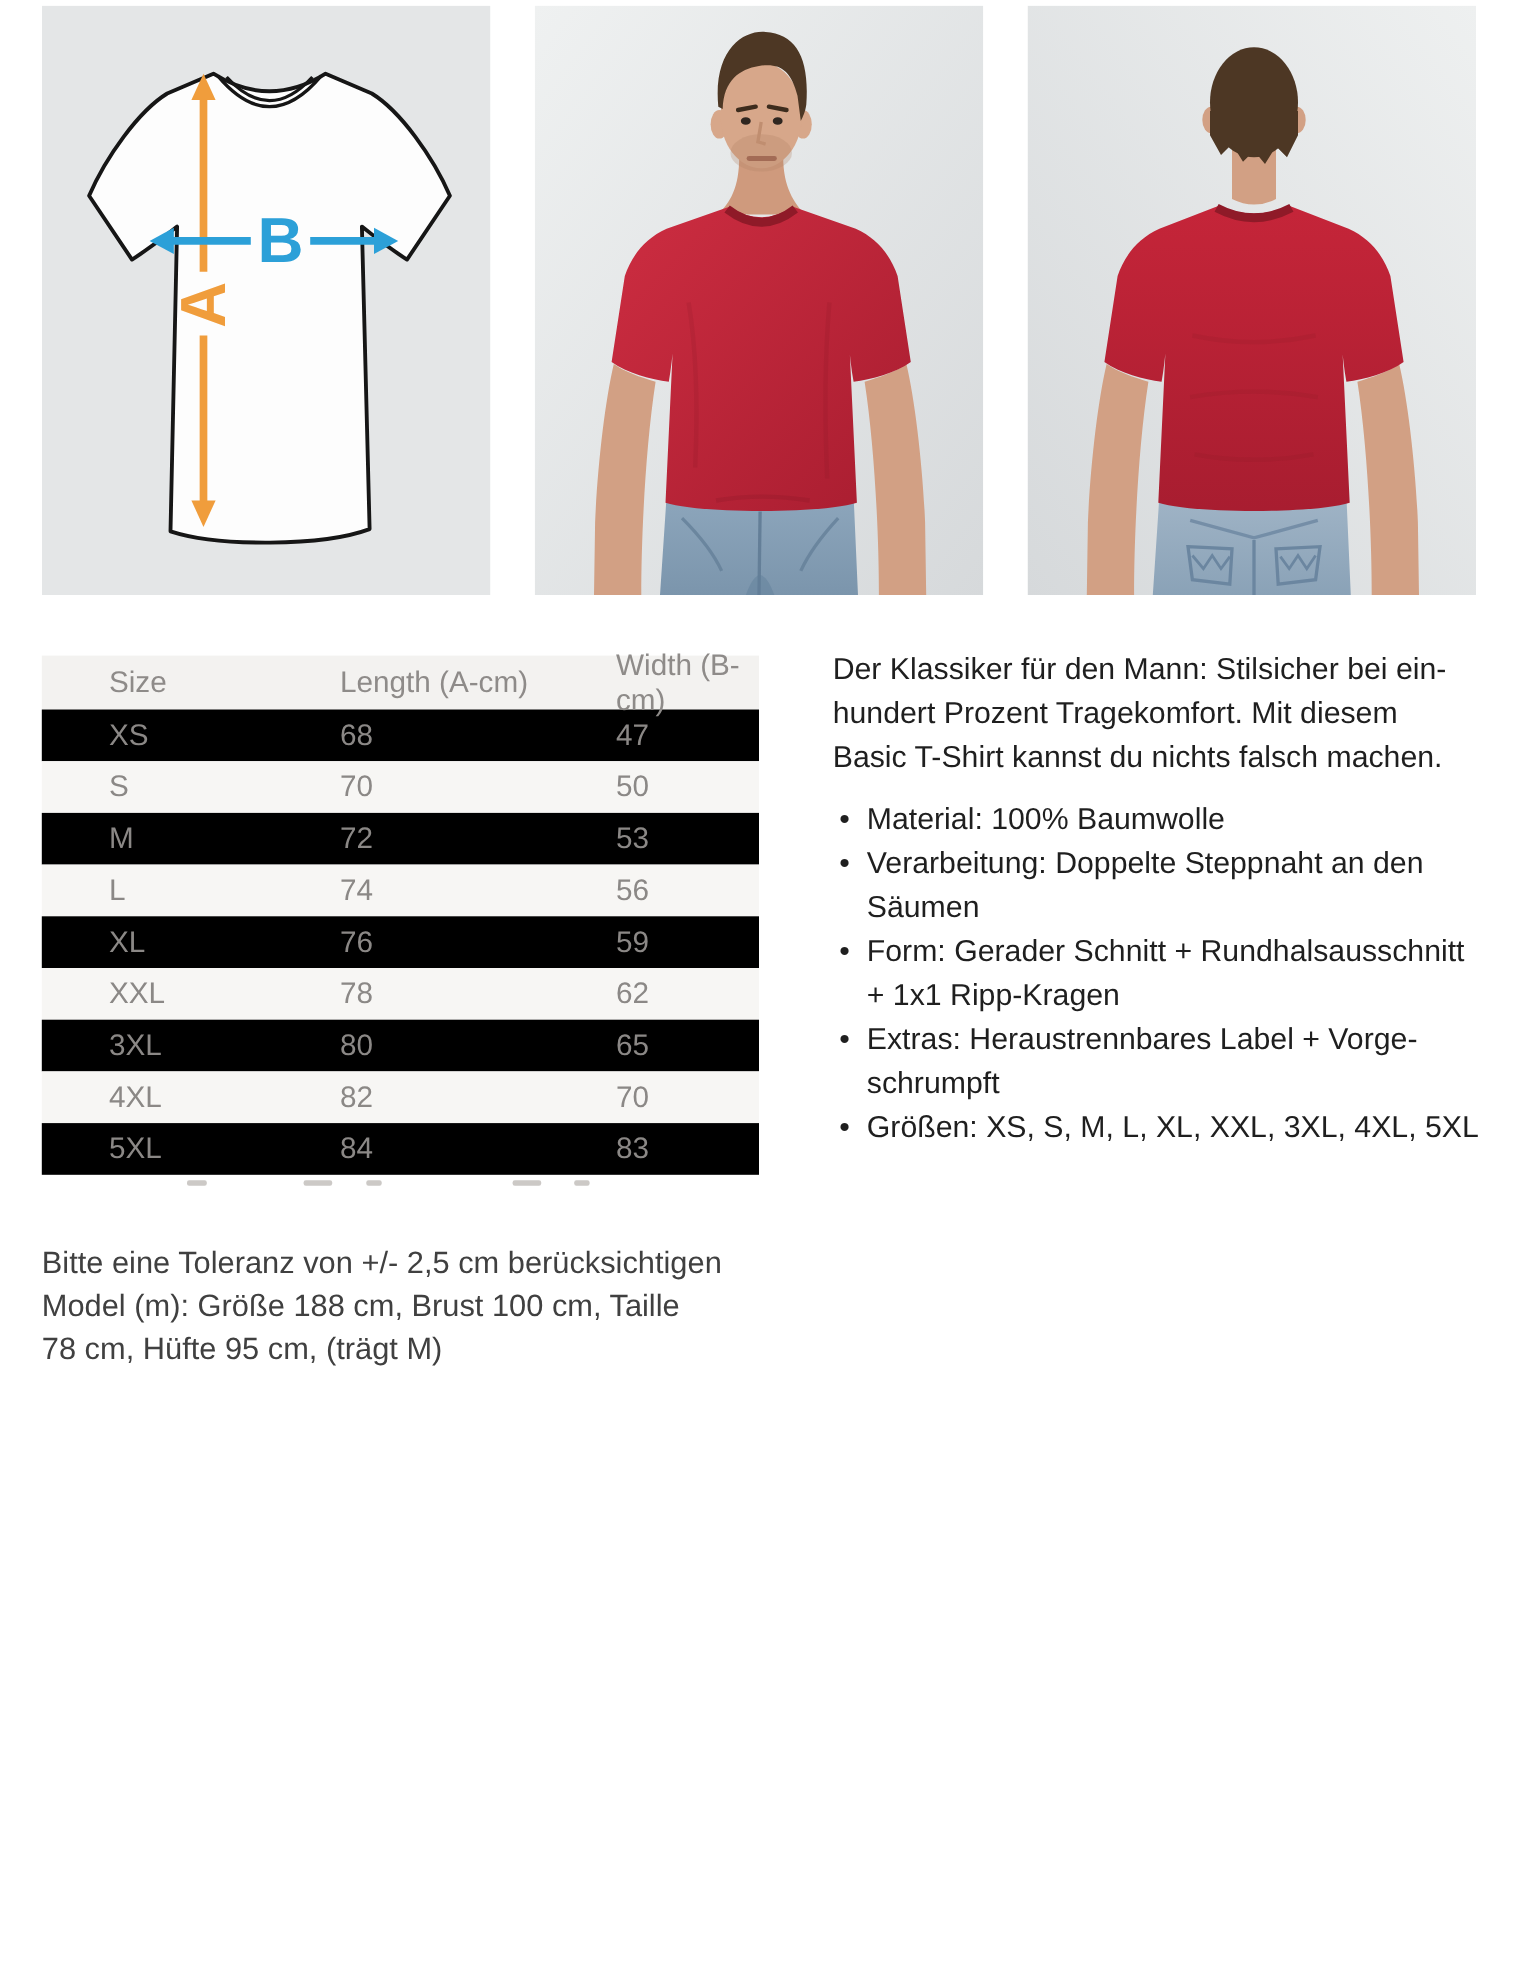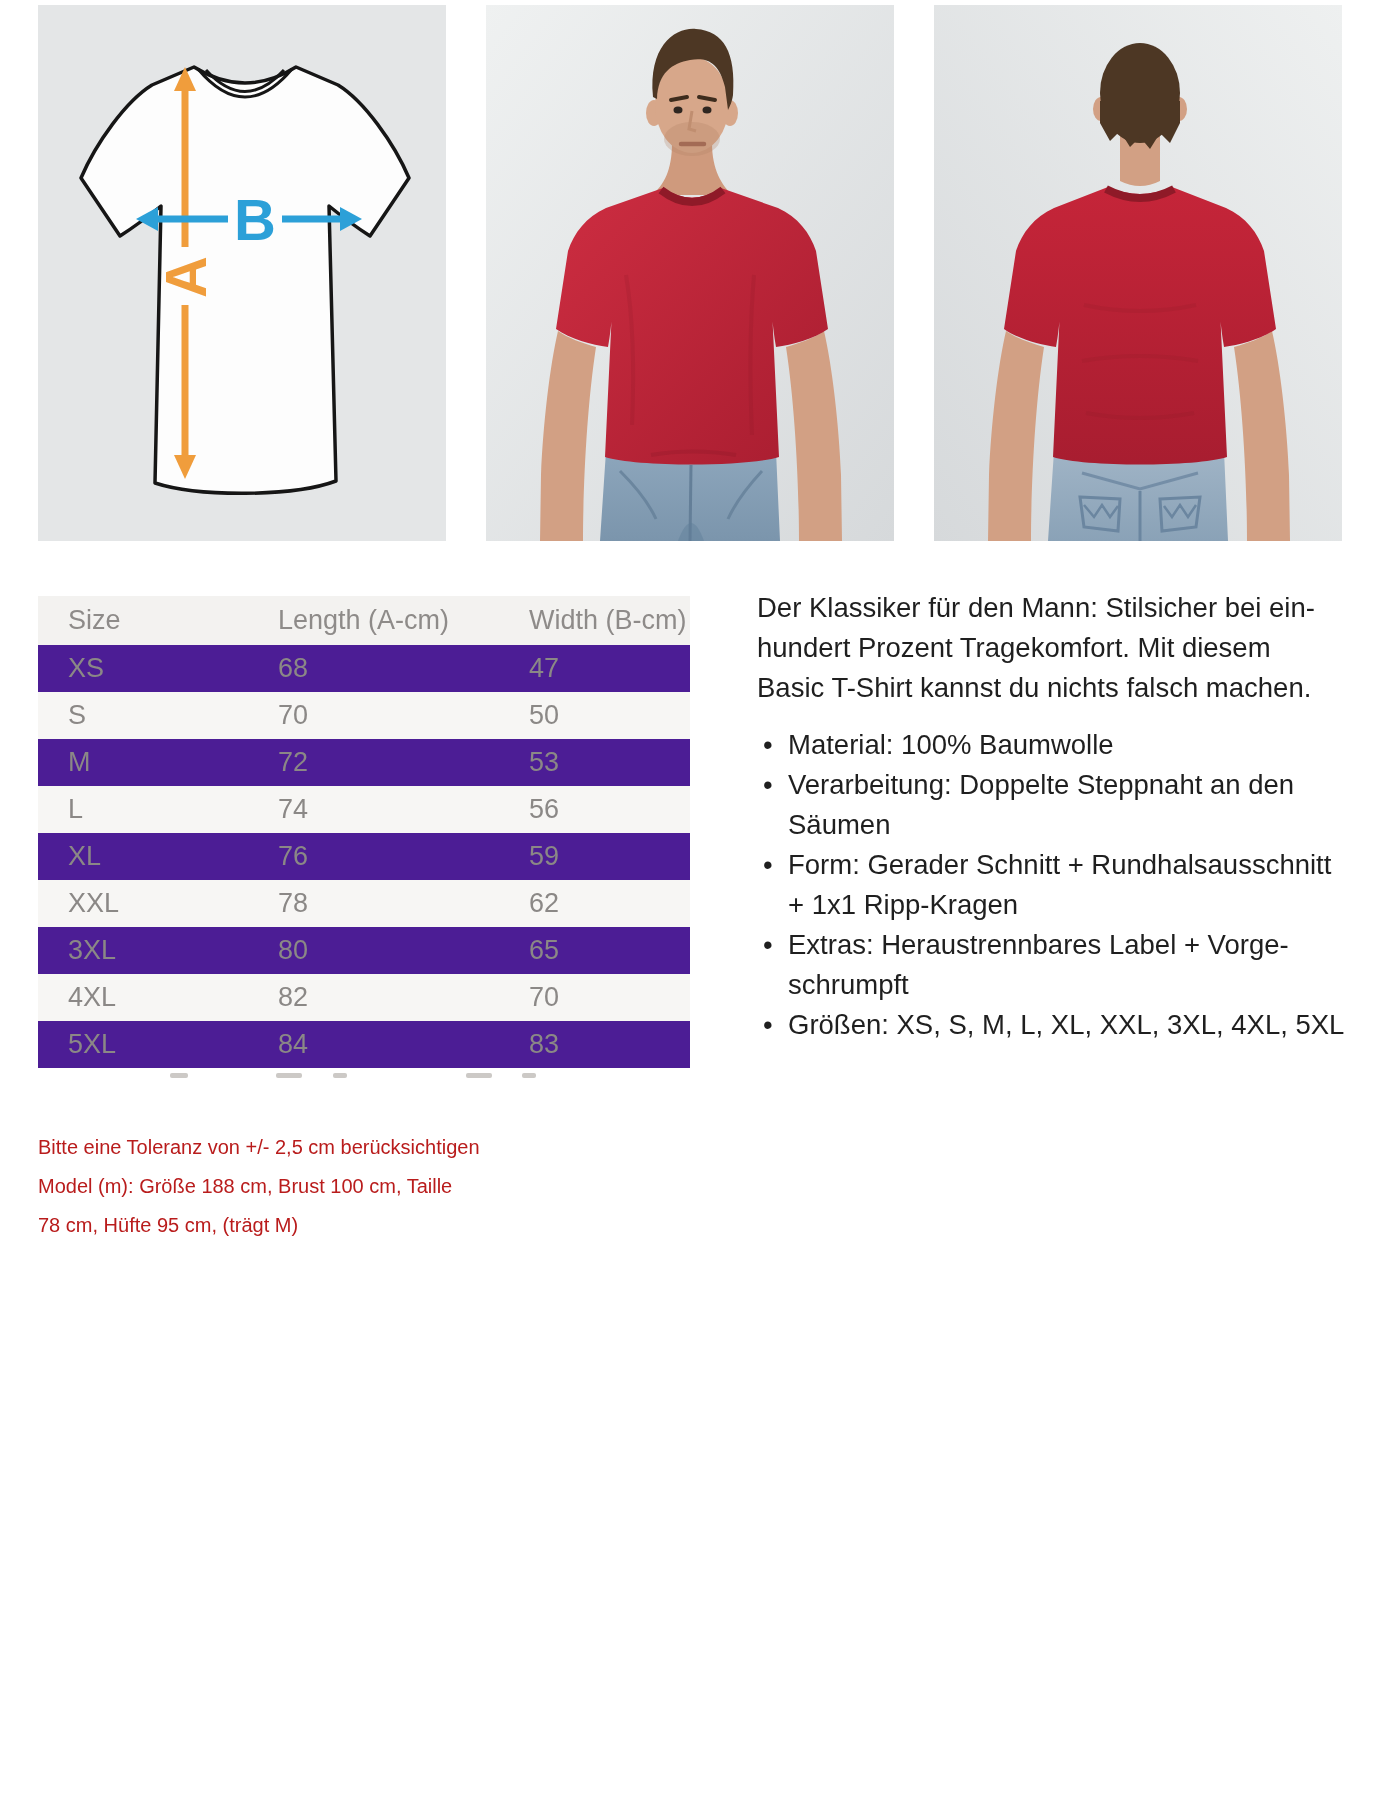--- a/index.html
+++ b/index.html
@@ -8,39 +8,39 @@
 
   
   .panel{position:absolute;top:5px;width:408px;height:536px;overflow:hidden;}
   #panel-diagram{left:38px;}
   #panel-front{left:486px;}
   #panel-back{left:934px;}
   .panel svg{display:block;width:100%;height:100%;}
 
   
   .size-table{position:absolute;left:38px;top:596px;width:652px;font-size:27px;}
-  .t-row{display:flex;align-items:center;height:47px;color:#8b8886;}
+  .t-row{display:flex;align-items:center;height:47px;color:#8b8886;padding-left:31px;}
   .t-row.head{height:49px;background:#f3f2f0;color:#8e8b89;}
-  .t-row.dark{background:#4c1d95;}
+  .t-row.dark{background:#000000;}
   .t-row.light{background:#f7f6f4;}
   .c1{width:205px;padding-left:30px;box-sizing:border-box;}
   .c2{width:251px;margin-left:35px;}
   .c3{flex:1;}
   .cutoff{position:relative;height:14px;margin-top:3px;}
   .cutoff i{position:absolute;top:2px;height:5px;background:#ccc9c6;border-radius:2px;display:block;}
 
   
   .desc{position:absolute;left:713px;top:588px;width:640px;font-size:27.5px;line-height:40px;color:#1f1f1f;margin-left:44px;}
   .desc .intro{white-space:pre;margin:0 0 17px 0;}
   .desc ul{list-style:none;margin:0;padding:0;}
   .desc li{position:relative;padding-left:31px;white-space:pre;}
   .desc li::before{content:"\2022";position:absolute;left:6px;top:0;color:#1f1f1f;}
 
   
-  .notes{position:absolute;left:38px;top:1128px;width:640px;font-size:20px;line-height:39px;color:#b91c1c;white-space:nowrap;}
+  .notes{position:absolute;left:38px;top:1128px;width:640px;font-size:28px;line-height:39px;color:#404040;white-space:nowrap;}
   .notes .bold{font-weight:normal;}
 </style>
 </head>
 <body>
 
 <div class="page">
 
   <div class="panel" id="panel-diagram">
     <svg viewBox="0 0 408 536">
       <rect x="0" y="0" width="408" height="536" fill="#e4e6e7"></rect>

